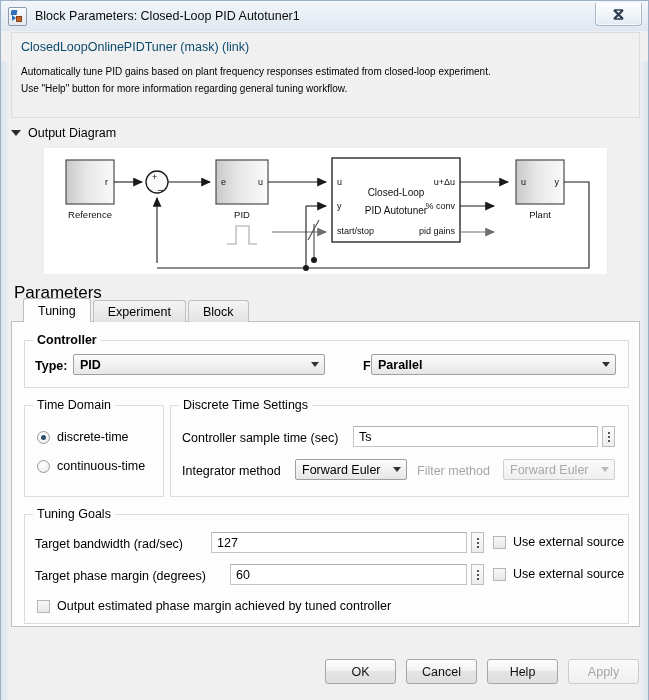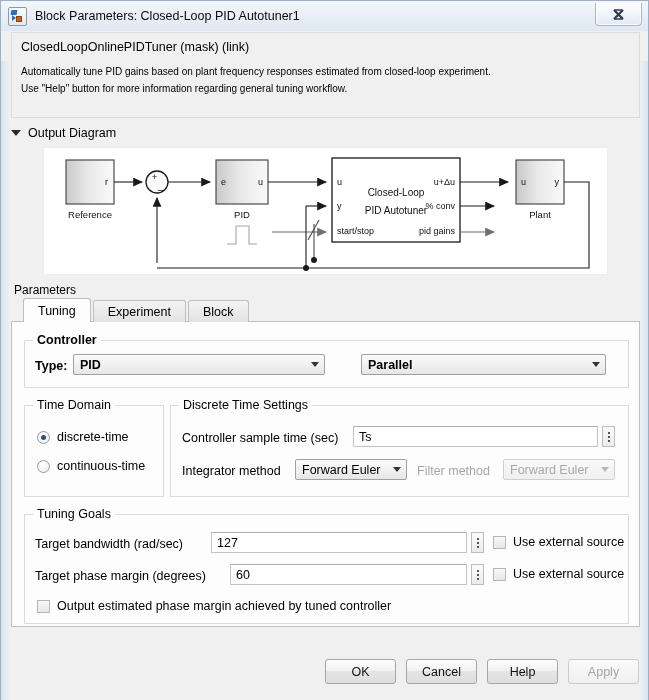--- a/index.html
+++ b/index.html
@@ -102,21 +102,21 @@
     left: 10px; top: 1px;
     width: 629px;
     height: 86px;
     border: 1px solid #dcdcdc;
     background: #f0f0f0;
     box-sizing: border-box;
     padding: 7px 9px 0 9px;
   }
   #mask-title {
     font-size: 12.5px;
-    color: #000000;
+    color: #0c4a6e;
     margin-bottom: 9px;
   }
   #mask-desc {
     font-size: 10px;
     line-height: 17px;
     color: #000;
     white-space: pre-line;
   }
 
   
@@ -146,21 +146,21 @@
     border: 1px solid #ededed;
     box-sizing: border-box;
     overflow: hidden;
   }
   #diagram-panel svg { display: block; }
 
   
   #parameters-label {
     position: absolute;
     left: 13px; top: 252px;
-    font-size: 12px;
+    font-size: 17px;
   }
   #params-outer {
     position: absolute;
     left: 10px; top: 268px;
     width: 543px;
     height: 328px;
     box-sizing: border-box;
   }
   #tabstrip {
     position: absolute;
@@ -504,21 +504,21 @@
         <div class="groupbox" style="left:12px; top:18px; width:605px; height:48px;font-weight:bold;">
           <div class="group-title">Controller</div>
           <div class="lbl" style="left:10px; top:18px;">Type:</div>
           <div class="combo" style="left:48px; top:13px; width:252px;">
             <span class="cval">PID</span>
             <span class="carrow">
                 <i></i>
               </span>
           </div>
           <div class="lbl" style="left:312px; top:18px;margin-left:26px;">Form:</div>
-          <div class="combo" style="left:336px; top:13px; width:245px;">
+          <div class="combo" style="left:346px; top:13px; width:245px;">
             <span class="cval">Parallel</span>
             <span class="carrow">
                 <i></i>
               </span>
           </div>
         </div>
 
         <div class="groupbox" style="left:12px; top:83px; width:140px; height:92px;">
           <div class="group-title">Time Domain</div>
           <div class="radio-row" style="left:12px; top:24px;">

